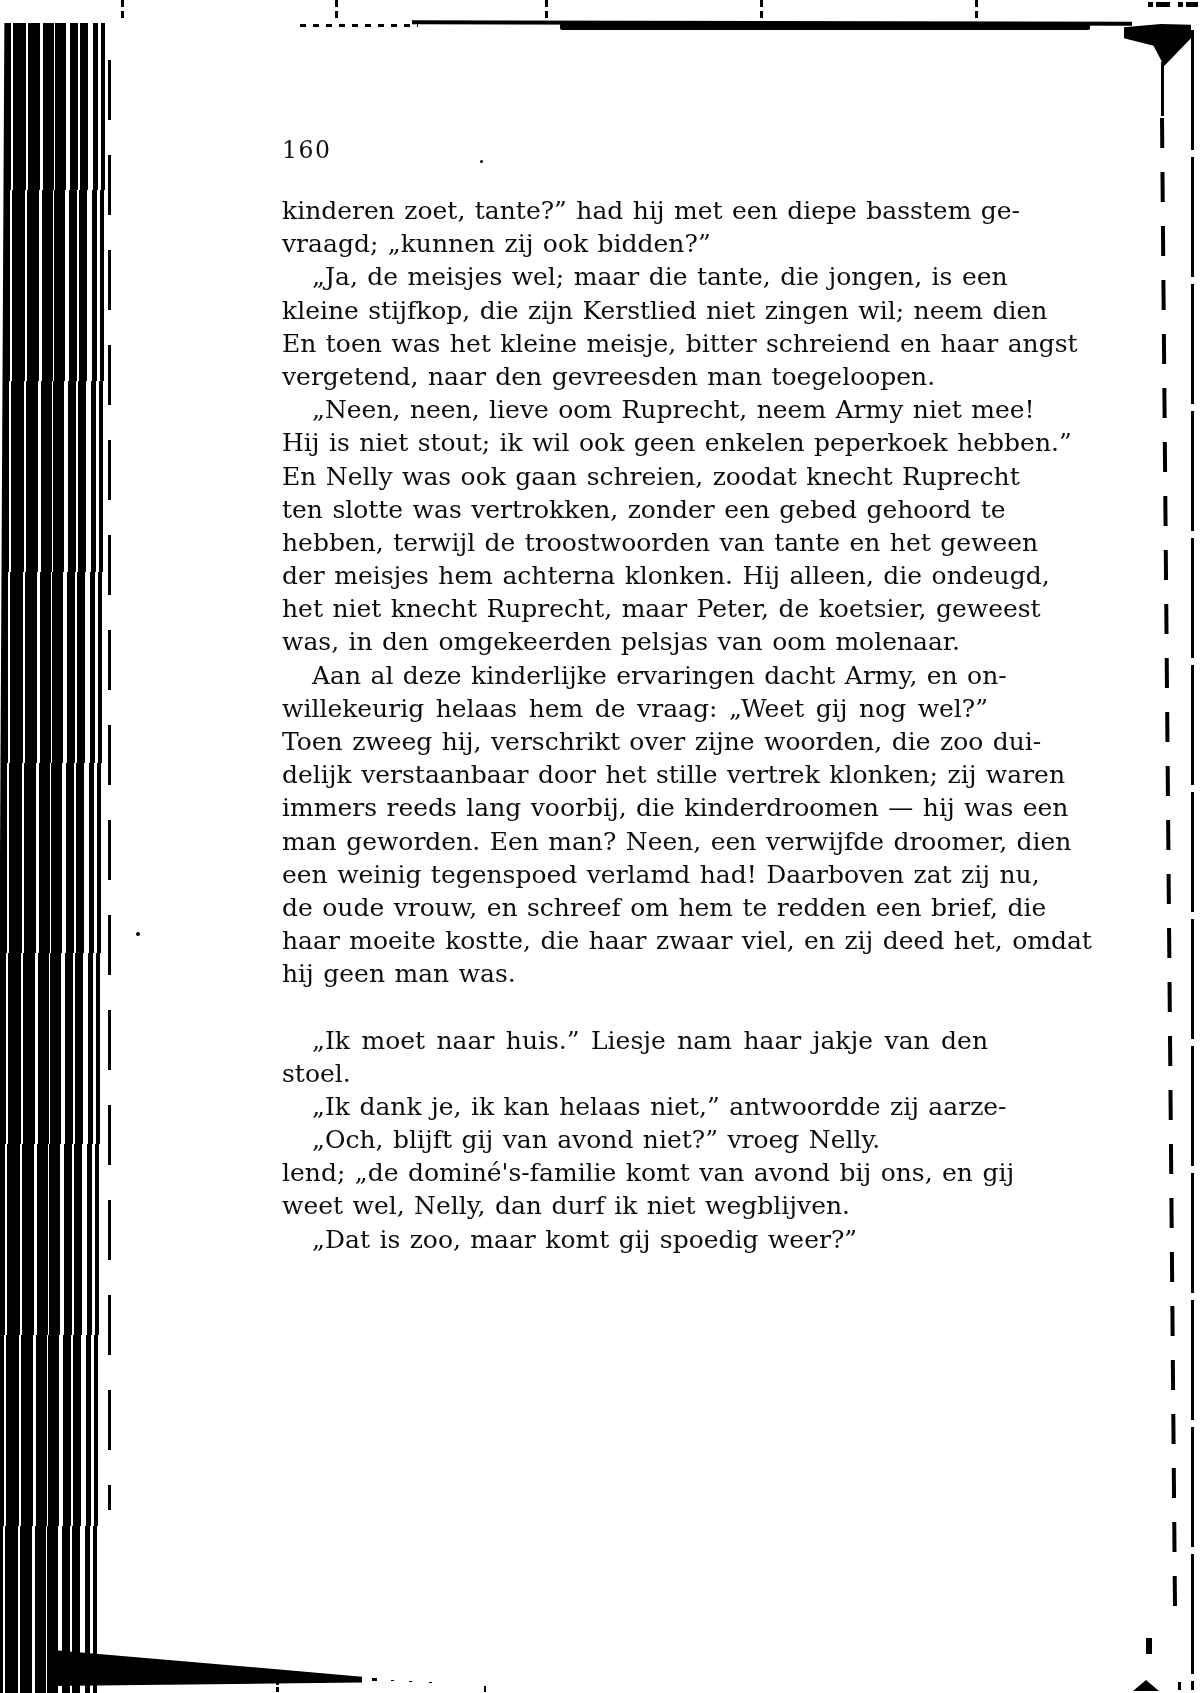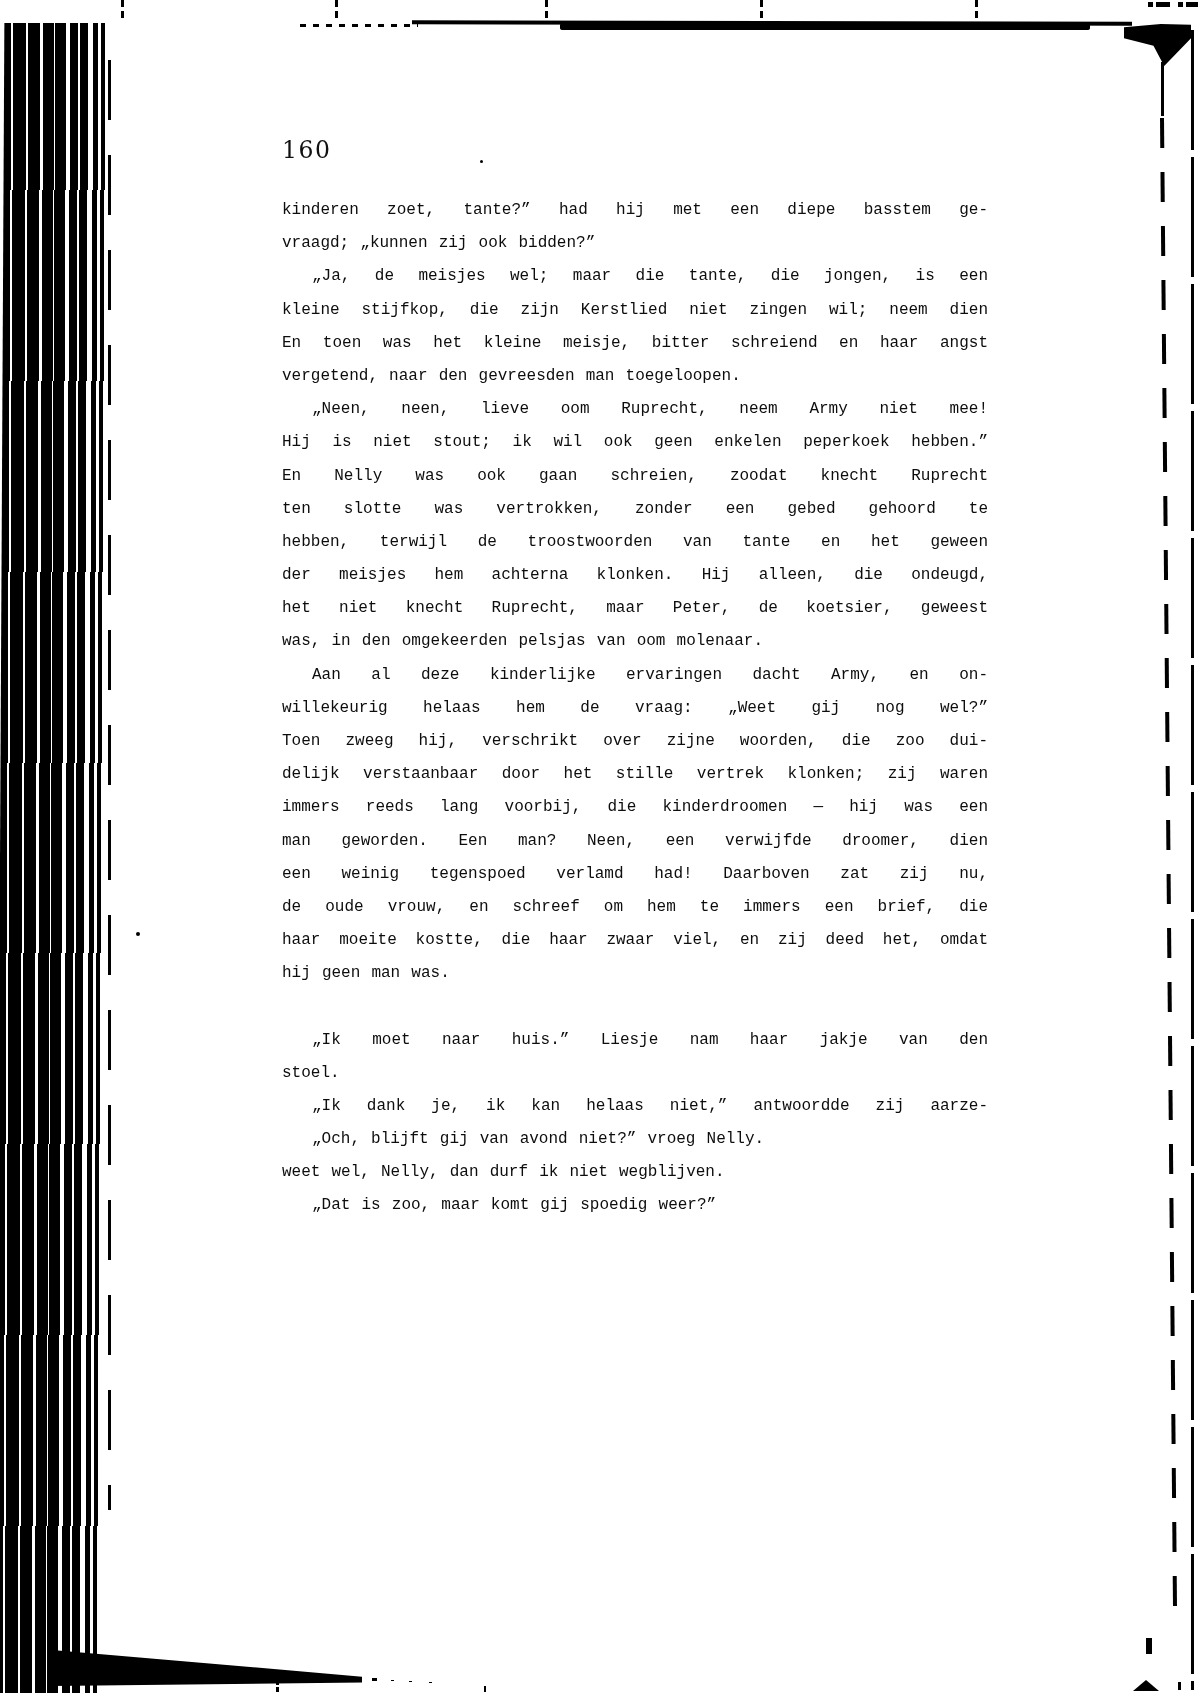--- a/index.html
+++ b/index.html
@@ -8,23 +8,22 @@
     background:#ffffff;
     font-family:"DejaVu Serif","Liberation Serif",serif;
     overflow:hidden;
   }
   #page{
     position:relative;width:1203px;height:1693px;background:#fff;
   }
   
   #textblock{
     position:absolute;left:282px;top:194px;width:706px;
-    color:#0d0d0d;font-size:16px;line-height:33.2px;
+    color:#0d0d0d;font-size:25px;line-height:33.2px;
     word-spacing:1.5px;
-    font-family:Liberation Mono, monospace;
   }
   .line{
     text-align:justify;
     text-align-last:justify;
     height:33.2px;
     white-space:nowrap;
   }
   .line.last{text-align-last:left;}
   .line.ind{text-indent:30px;}
   .gap{height:33px;}
@@ -155,25 +154,26 @@
     <div class="line">der meisjes hem achterna klonken. Hij alleen, die ondeugd,</div>
     <div class="line">het niet knecht Ruprecht, maar Peter, de koetsier, geweest</div>
     <div class="line last">was, in den omgekeerden pelsjas van oom molenaar.</div>
     <div class="line ind">Aan al deze kinderlijke ervaringen dacht Army, en on-</div>
     <div class="line">willekeurig helaas hem de vraag: „Weet gij nog wel?”</div>
     <div class="line">Toen zweeg hij, verschrikt over zijne woorden, die zoo dui-</div>
     <div class="line">delijk verstaanbaar door het stille vertrek klonken; zij waren</div>
     <div class="line">immers reeds lang voorbij, die kinderdroomen — hij was een</div>
     <div class="line">man geworden. Een man? Neen, een verwijfde droomer, dien</div>
     <div class="line">een weinig tegenspoed verlamd had! Daarboven zat zij nu,</div>
-    <div class="line">de oude vrouw, en schreef om hem te immers een brief, die</div>
+    <div class="line">de oude vrouw, en schreef om hem te redden een brief, die</div>
     <div class="line">haar moeite kostte, die haar zwaar viel, en zij deed het, omdat</div>
     <div class="line last">hij geen man was.</div>
     <div class="gap"></div>
     <div class="line ind">„Ik moet naar huis.” Liesje nam haar jakje van den</div>
     <div class="line last">stoel.</div>
     <div class="line ind">„Ik dank je, ik kan helaas niet,” antwoordde zij aarze-</div>
     <div class="line ind last">„Och, blijft gij van avond niet?” vroeg Nelly.</div>
+    <div class="line">lend; „de dominé's-familie komt van avond bij ons, en gij</div>
     <div class="line last">weet wel, Nelly, dan durf ik niet wegblijven.</div>
     <div class="line ind last">„Dat is zoo, maar komt gij spoedig weer?”</div>
   </div>
 
 </div>
 
 </body></html>

